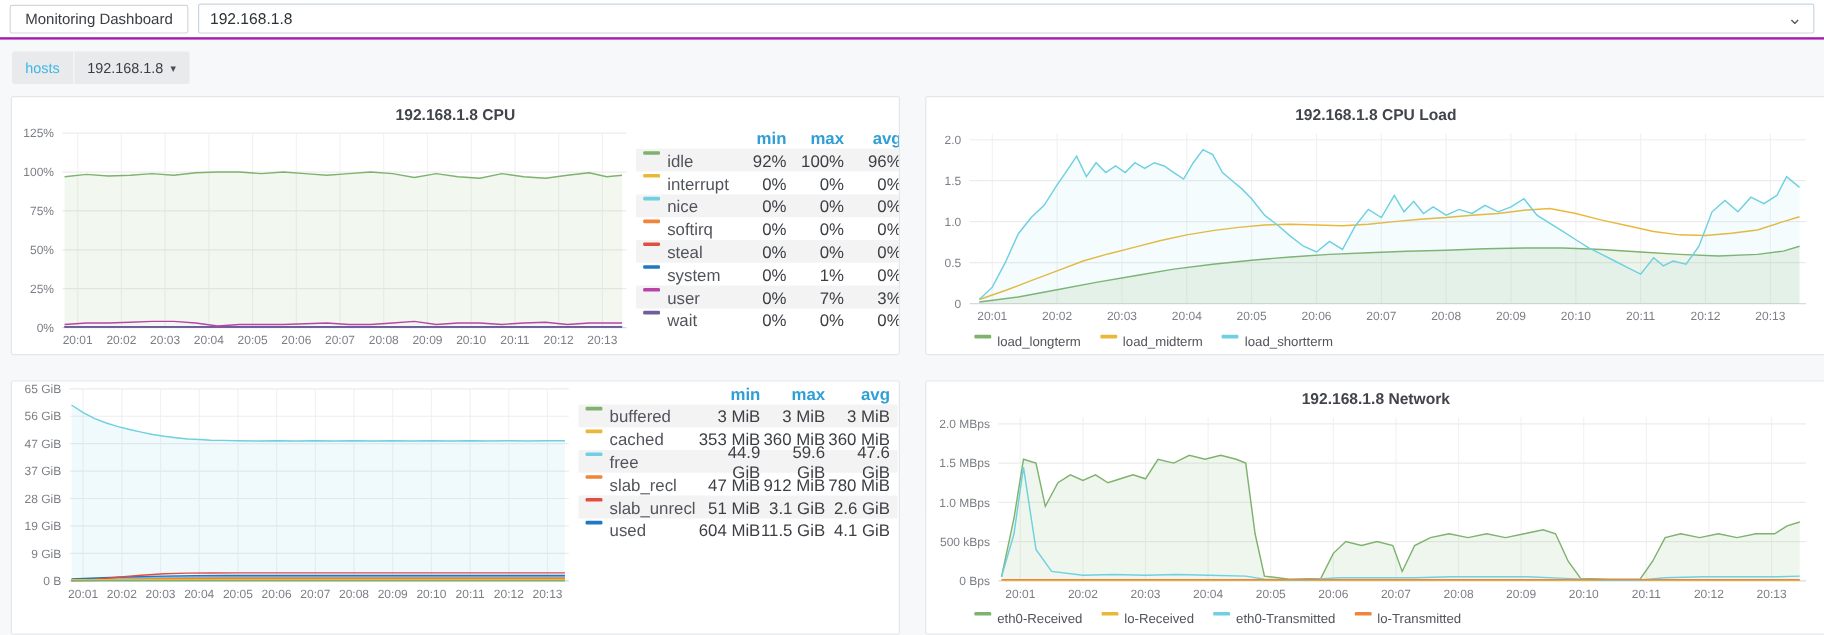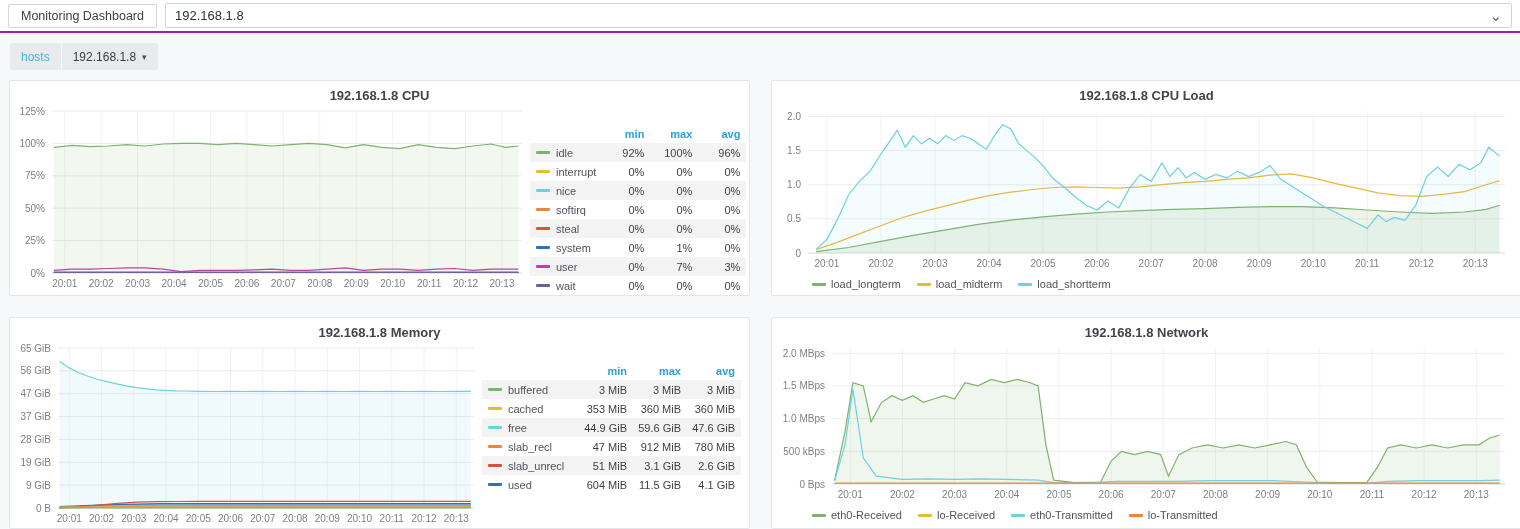--- a/index.html
+++ b/index.html
@@ -18,31 +18,31 @@
   .caret2{font-size:9px;color:#4a4d52}
 
   .grid{display:grid;grid-template-columns:741px 751px;grid-template-rows:216px 212px;gap:21px;padding:10px 9px 0}
   .panel{background:#fff;border:1px solid #e4e7ea;border-radius:2px;overflow:hidden}
   .panel-title{font-size:13px;font-weight:700;color:#41444b;text-align:center;padding:7px 0 2px;cursor:pointer}
   .panel-body{display:flex;padding:0 4px}
   .panel-body.col{flex-direction:column}
 
   svg text.tick{font-size:10px;fill:#7b7f85}
 
-  .legend-table{flex:1;font-size:11px;color:#52545c;margin-top:19px;padding-right:4px}
+  .legend-table{flex:1;font-size:14px;color:#52545c;margin-top:0;padding-right:4px}
   .lt-row{display:flex;align-items:center;height:19px;padding:0 6px;border-radius:1px}
   .legend-table .lt-row:nth-child(even){background:#f3f3f4}
-  .lt-name{flex:1;display:flex;align-items:center;gap:6px;white-space:nowrap}
+  .lt-name{flex:1;display:flex;align-items:flex-start;gap:6px;white-space:nowrap}
   .lt-val{width:48px;text-align:right;color:#3c3f44}
   .legend-memory .lt-val{width:54px}
   .lt-head .lt-val{color:#2f9fd6;font-weight:700}
   .swatch{display:inline-block;width:14px;height:3px;border-radius:1px;flex:none}
 
   .inline-legend{display:flex;justify-content:flex-start;gap:16px;font-size:11px;color:#52545c;padding:3px 0 0 36px}
-  .il-item{display:flex;align-items:center;gap:5px;cursor:pointer}
+  .il-item{display:flex;align-items:flex-start;gap:5px;cursor:pointer}
 </style>
 </head>
 <body>
 
 <header class="topbar">
   <div class="dash-label">Monitoring Dashboard</div>
   <div class="host-select">
     <span>192.168.1.8</span>
     <span class="caret">⌄</span>
   </div>
@@ -217,21 +217,20 @@
           </svg></div>
       <div class="inline-legend">
           <span class="il-item"><i class="swatch" style="background:#7EB26D"></i>load_longterm</span>
           <span class="il-item"><i class="swatch" style="background:#EAB839"></i>load_midterm</span>
           <span class="il-item"><i class="swatch" style="background:#6ED0E0"></i>load_shortterm</span>
         </div>
     </div>
   </section>
 
   <section class="panel">
-    <h2 class="panel-title">192.168.1.8 Memory</h2>
     <div class="panel-body">
       <div><svg width="468" height="184">
             <line x1="55.286821705426355" y1="6" x2="55.286821705426355" y2="166" stroke="#f2f2f2"></line>
             <text x="55.286821705426355" y="180" text-anchor="middle" class="tick">20:01</text>
             <line x1="87.53488372093022" y1="6" x2="87.53488372093022" y2="166" stroke="#f2f2f2"></line>
             <text x="87.53488372093022" y="180" text-anchor="middle" class="tick">20:02</text>
             <line x1="119.7829457364341" y1="6" x2="119.7829457364341" y2="166" stroke="#f2f2f2"></line>
             <text x="119.7829457364341" y="180" text-anchor="middle" class="tick">20:03</text>
             <line x1="152.03100775193798" y1="6" x2="152.03100775193798" y2="166" stroke="#f2f2f2"></line>
             <text x="152.03100775193798" y="180" text-anchor="middle" class="tick">20:04</text>

